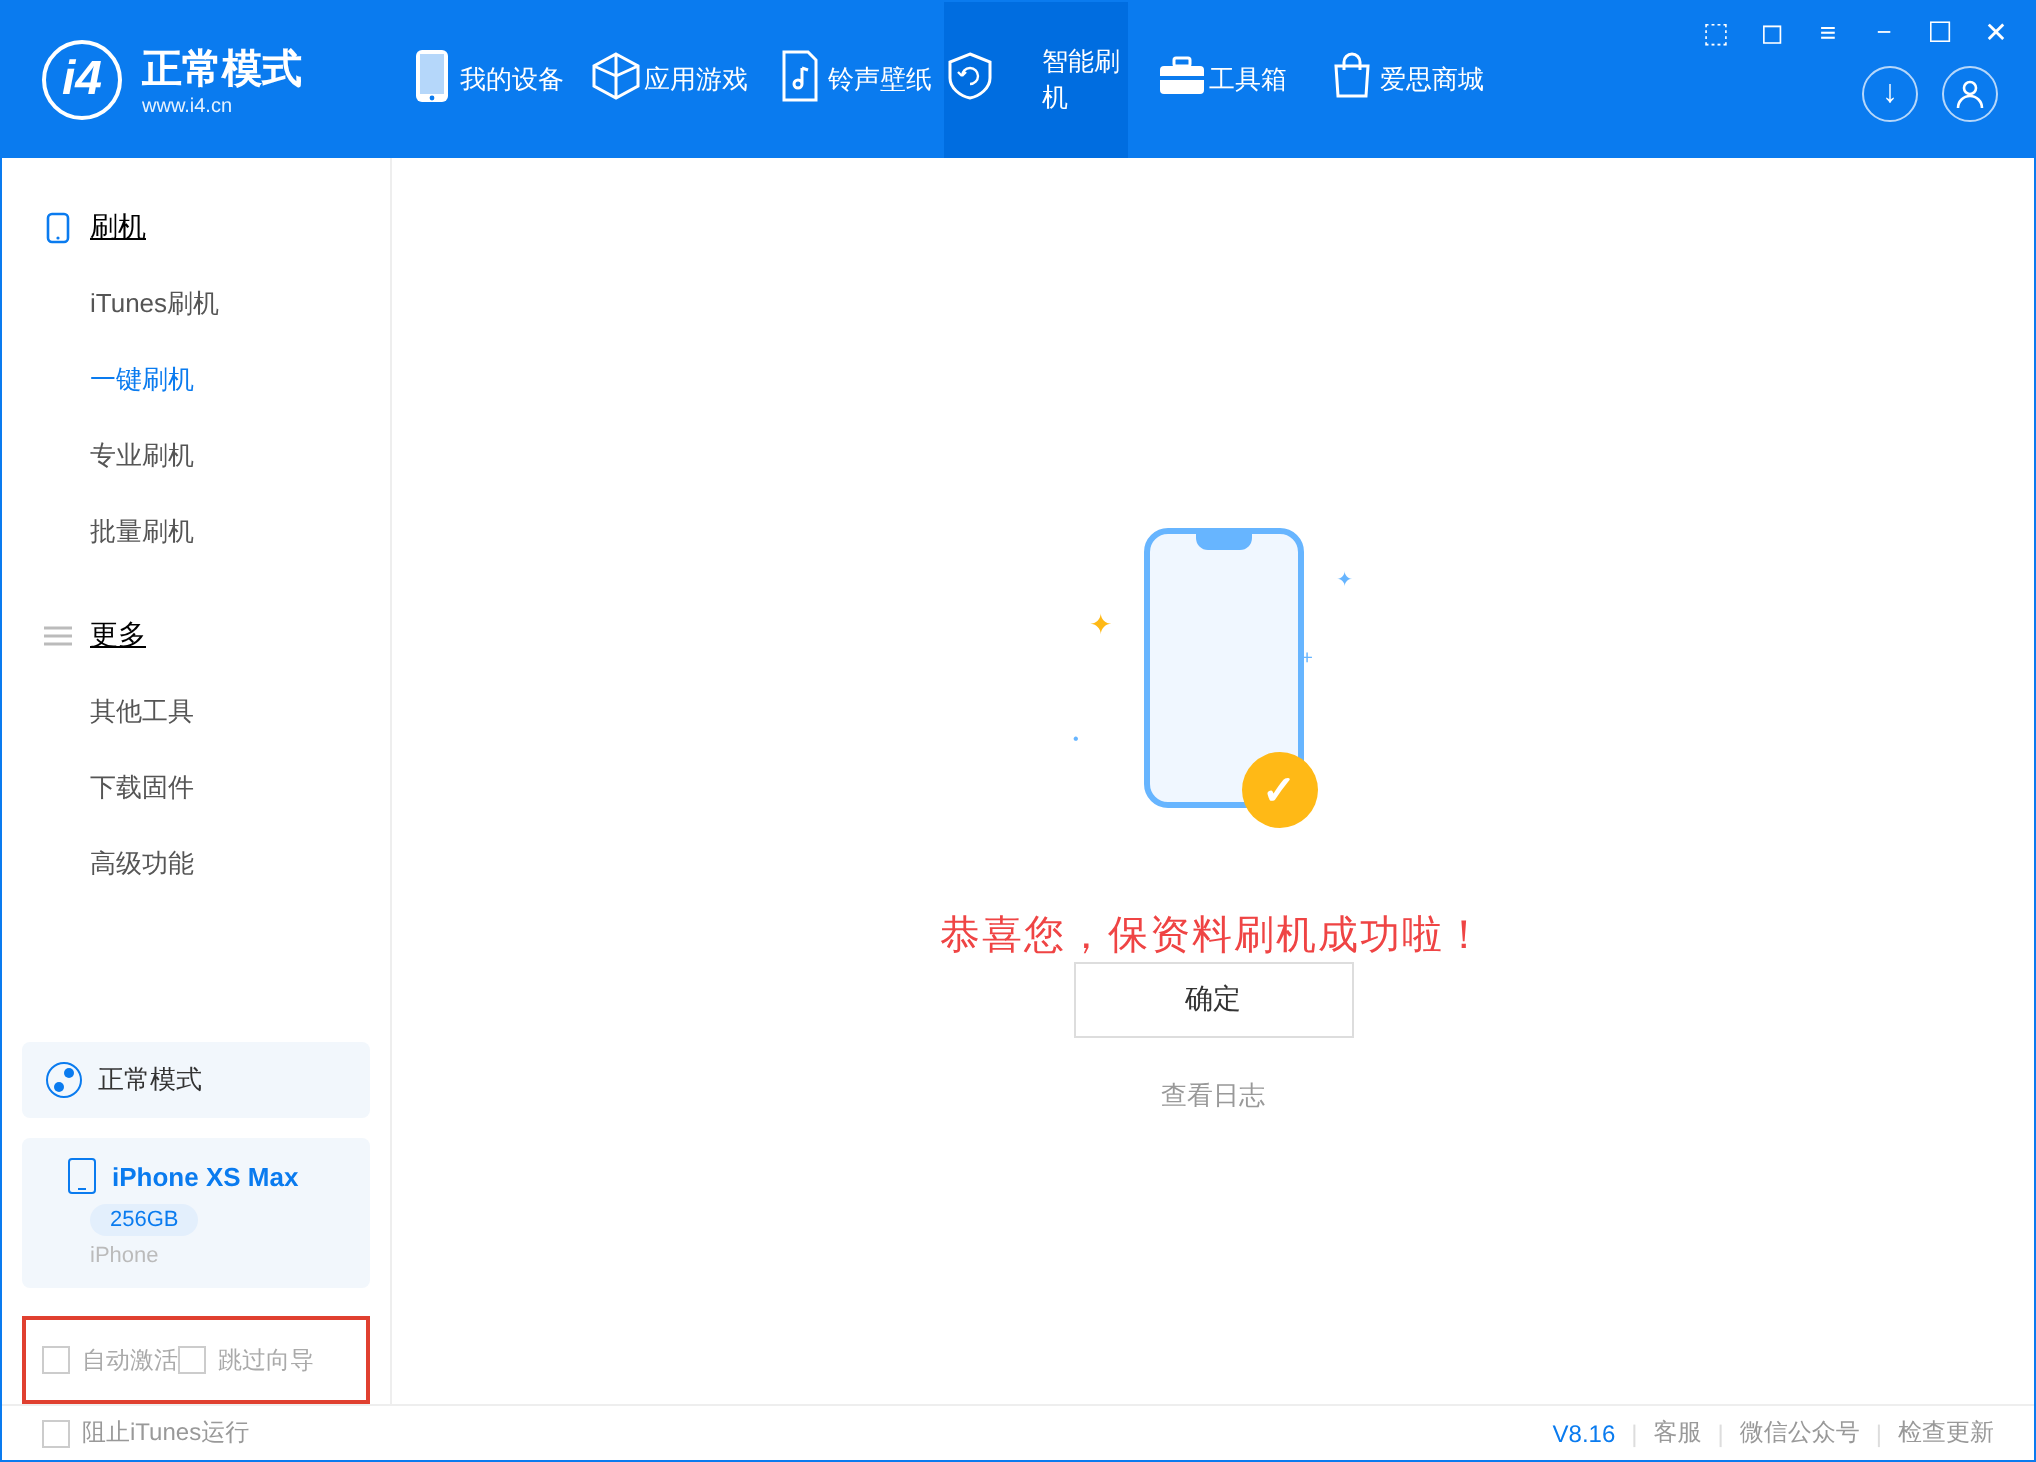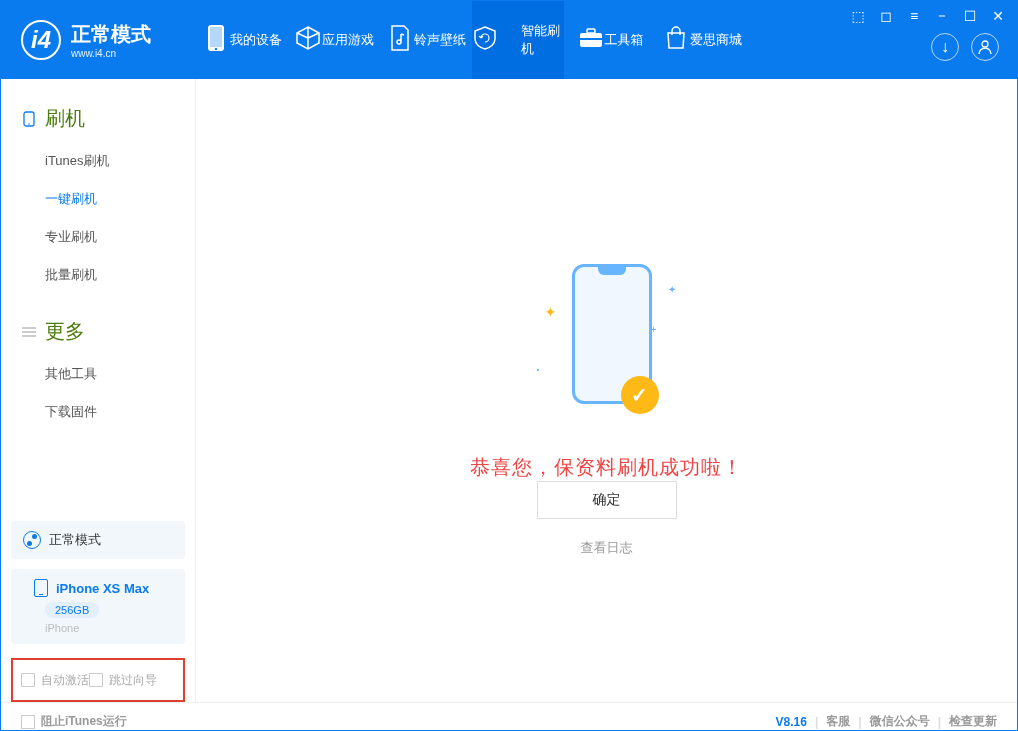--- a/index.html
+++ b/index.html
@@ -20,21 +20,21 @@
 
 .window-controls { position: absolute; top: 8px; right: 12px; display: flex; gap: 14px; color: #fff; }
 .win-ctrl { width: 14px; height: 14px; cursor: pointer; display: flex; align-items: center; justify-content: center; font-size: 14px; }
 
 .header-right-icons { position: absolute; right: 18px; bottom: 18px; display: flex; gap: 12px; }
 .hr-icon { width: 28px; height: 28px; border: 1.5px solid rgba(255,255,255,0.7); border-radius: 50%; display: flex; align-items: center; justify-content: center; color: #fff; cursor: pointer; }
 
 
 .body-row { display: flex; height: calc(100% - 78px - 28px); }
 .sidebar { width: 195px; border-right: 1px solid #eee; padding-top: 20px; position: relative; }
-.sb-section-title { display: flex; align-items: center; padding: 6px 20px 10px; color: #4d7c0f; font-size: 20px; }
+.sb-section-title { display: flex; align-items: center; padding: 6px 20px 10px; color: #000000; font-size: 14px; text-decoration: underline; }
 .sb-section-icon { width: 16px; height: 16px; margin-right: 8px; display: flex; align-items: center; justify-content: center; }
 .sb-item { padding: 10px 20px 10px 44px; color: #555; font-size: 13px; cursor: pointer; }
 .sb-item.active { color: #0a7bef; }
 
 .device-panel { position: absolute; bottom: 58px; left: 10px; right: 10px; }
 .mode-card { background: #f2f7fc; border-radius: 4px; padding: 10px 12px; display: flex; align-items: center; margin-bottom: 10px; }
 .mode-icon { width: 18px; height: 18px; border: 1.5px solid #0a7bef; border-radius: 50%; margin-right: 8px; position: relative; }
 .mode-icon::before { content:''; position:absolute; width:5px; height:5px; background:#0a7bef; border-radius:50%; top:2px; left:8px;}
 .mode-icon::after { content:''; position:absolute; width:5px; height:5px; background:#0a7bef; border-radius:50%; bottom:2px; left:3px;}
 .device-card { background: #f2f7fc; border-radius: 4px; padding: 10px 12px; }
@@ -58,21 +58,21 @@
 .sparkle.s1 { left: 8px; top: 40px; }
 .sparkle.s2 { right: 0; top: 20px; color:#67b5ff; font-size:10px;}
 .sparkle.s3 { left: 0; bottom: 50px; color:#67b5ff; font-size:8px;}
 .sparkle.s4 { right: 20px; top: 60px; color:#67b5ff; font-size:10px;}
 
 .success-text { font-size: 20px; color: #ef4444; letter-spacing: 1px; }
 .ok-btn { width: 140px; height: 38px; border: 1px solid #ddd; background: #fff; font-size: 14px; color: #333; cursor: pointer; margin-bottom: 20px; }
 .log-link { color: #999; font-size: 13px; cursor: pointer; text-decoration: none; }
 
 
-.footer { height: 28px; border-top: 1px solid #eee; display: flex; align-items: flex-end; padding: 0 20px; font-size: 12px; color: #999; font-weight: bold; }
+.footer { height: 28px; border-top: 1px solid #eee; display: flex; align-items: center; padding: 0 20px; font-size: 12px; color: #999; }
 .footer-left { display: flex; align-items: center; }
 .footer-right { margin-left: auto; display: flex; align-items: center; gap: 8px; }
 .footer-link { color: #999; cursor: pointer; }
 .footer-sep { color: #ddd; }
 .version { color: #0a7bef; }
 </style>
 </head>
 <body>
 
 <div class="header">
@@ -180,20 +180,21 @@
           <svg width="14" height="12" viewBox="0 0 14 12">
             <line x1="0" y1="2" x2="14" y2="2" stroke="#bbb" stroke-width="1.5"></line>
             <line x1="0" y1="6" x2="14" y2="6" stroke="#bbb" stroke-width="1.5"></line>
             <line x1="0" y1="10" x2="14" y2="10" stroke="#bbb" stroke-width="1.5"></line>
           </svg>
         </span>
       <span>更多</span>
     </div>
     <div class="sb-item">其他工具</div>
     <div class="sb-item">下载固件</div>
+    <div class="sb-item">高级功能</div>
 
     <div class="device-panel">
       <div class="mode-card">
         <span class="mode-icon"></span>
         <span style="color:#333;font-size:13px">正常模式</span>
       </div>
       <div class="device-card">
         <div class="dev-name">
           <span class="dev-phone-icon"></span>
           <span>iPhone XS Max</span>

